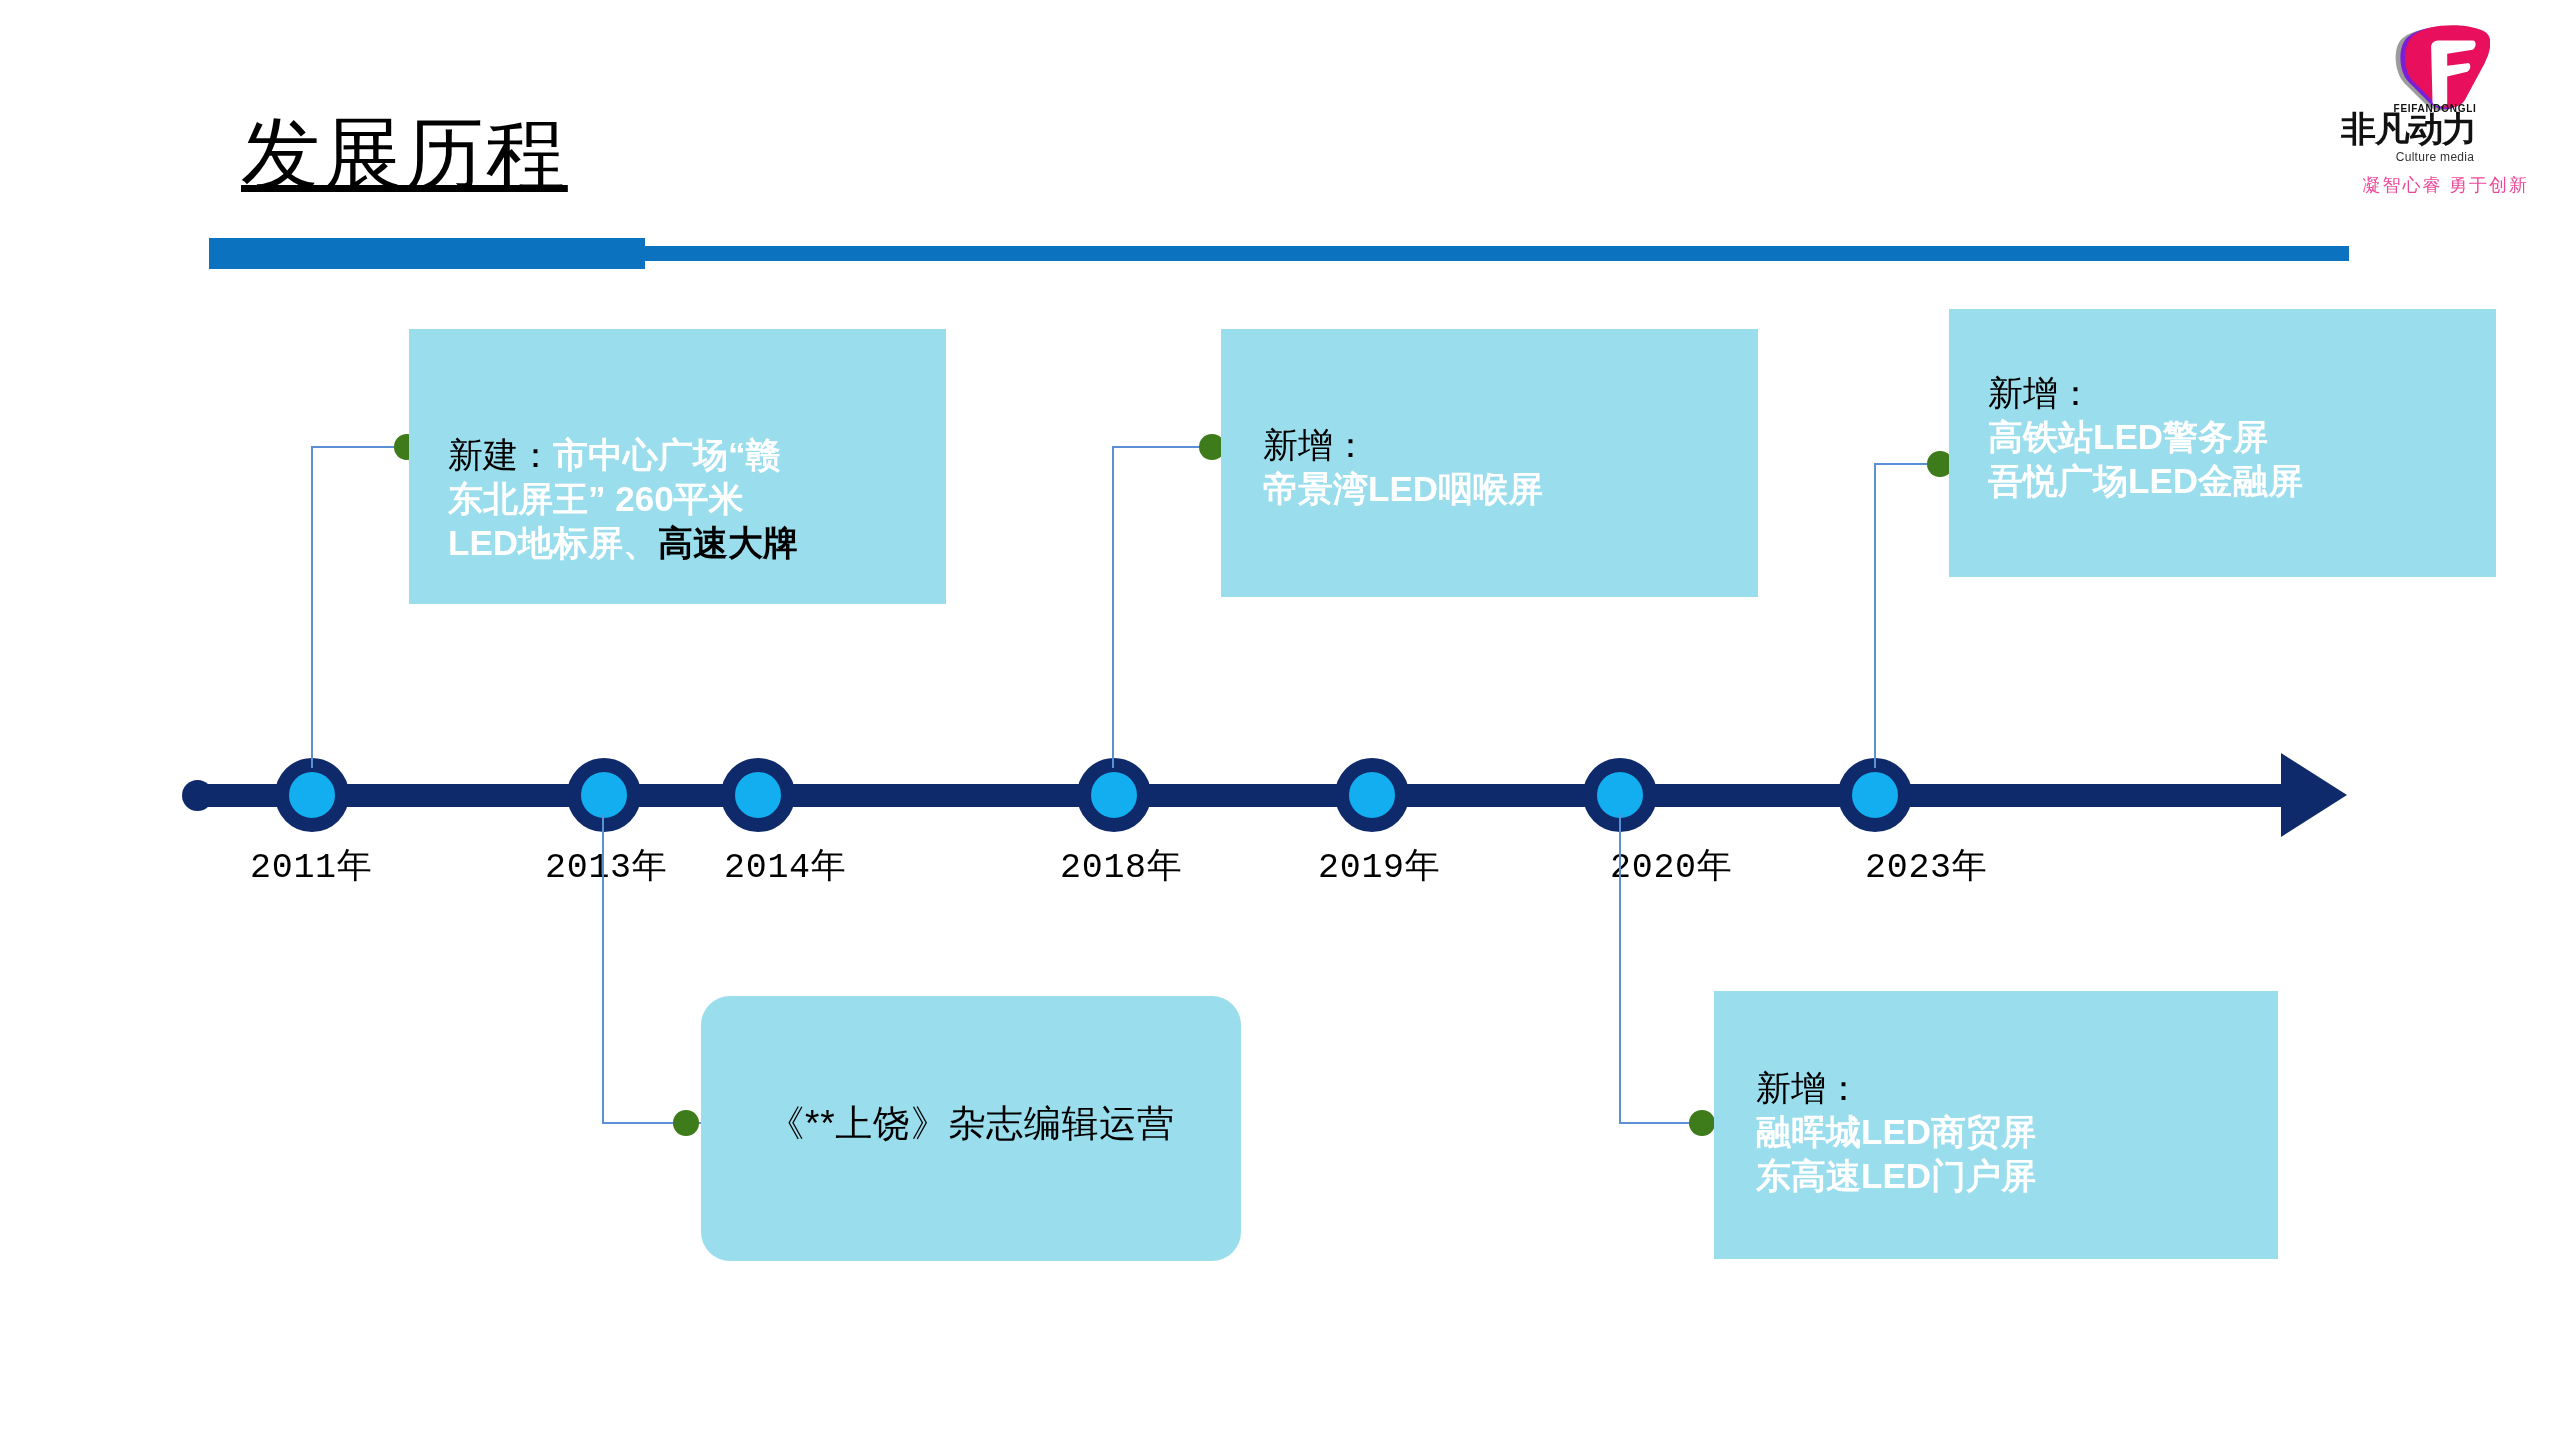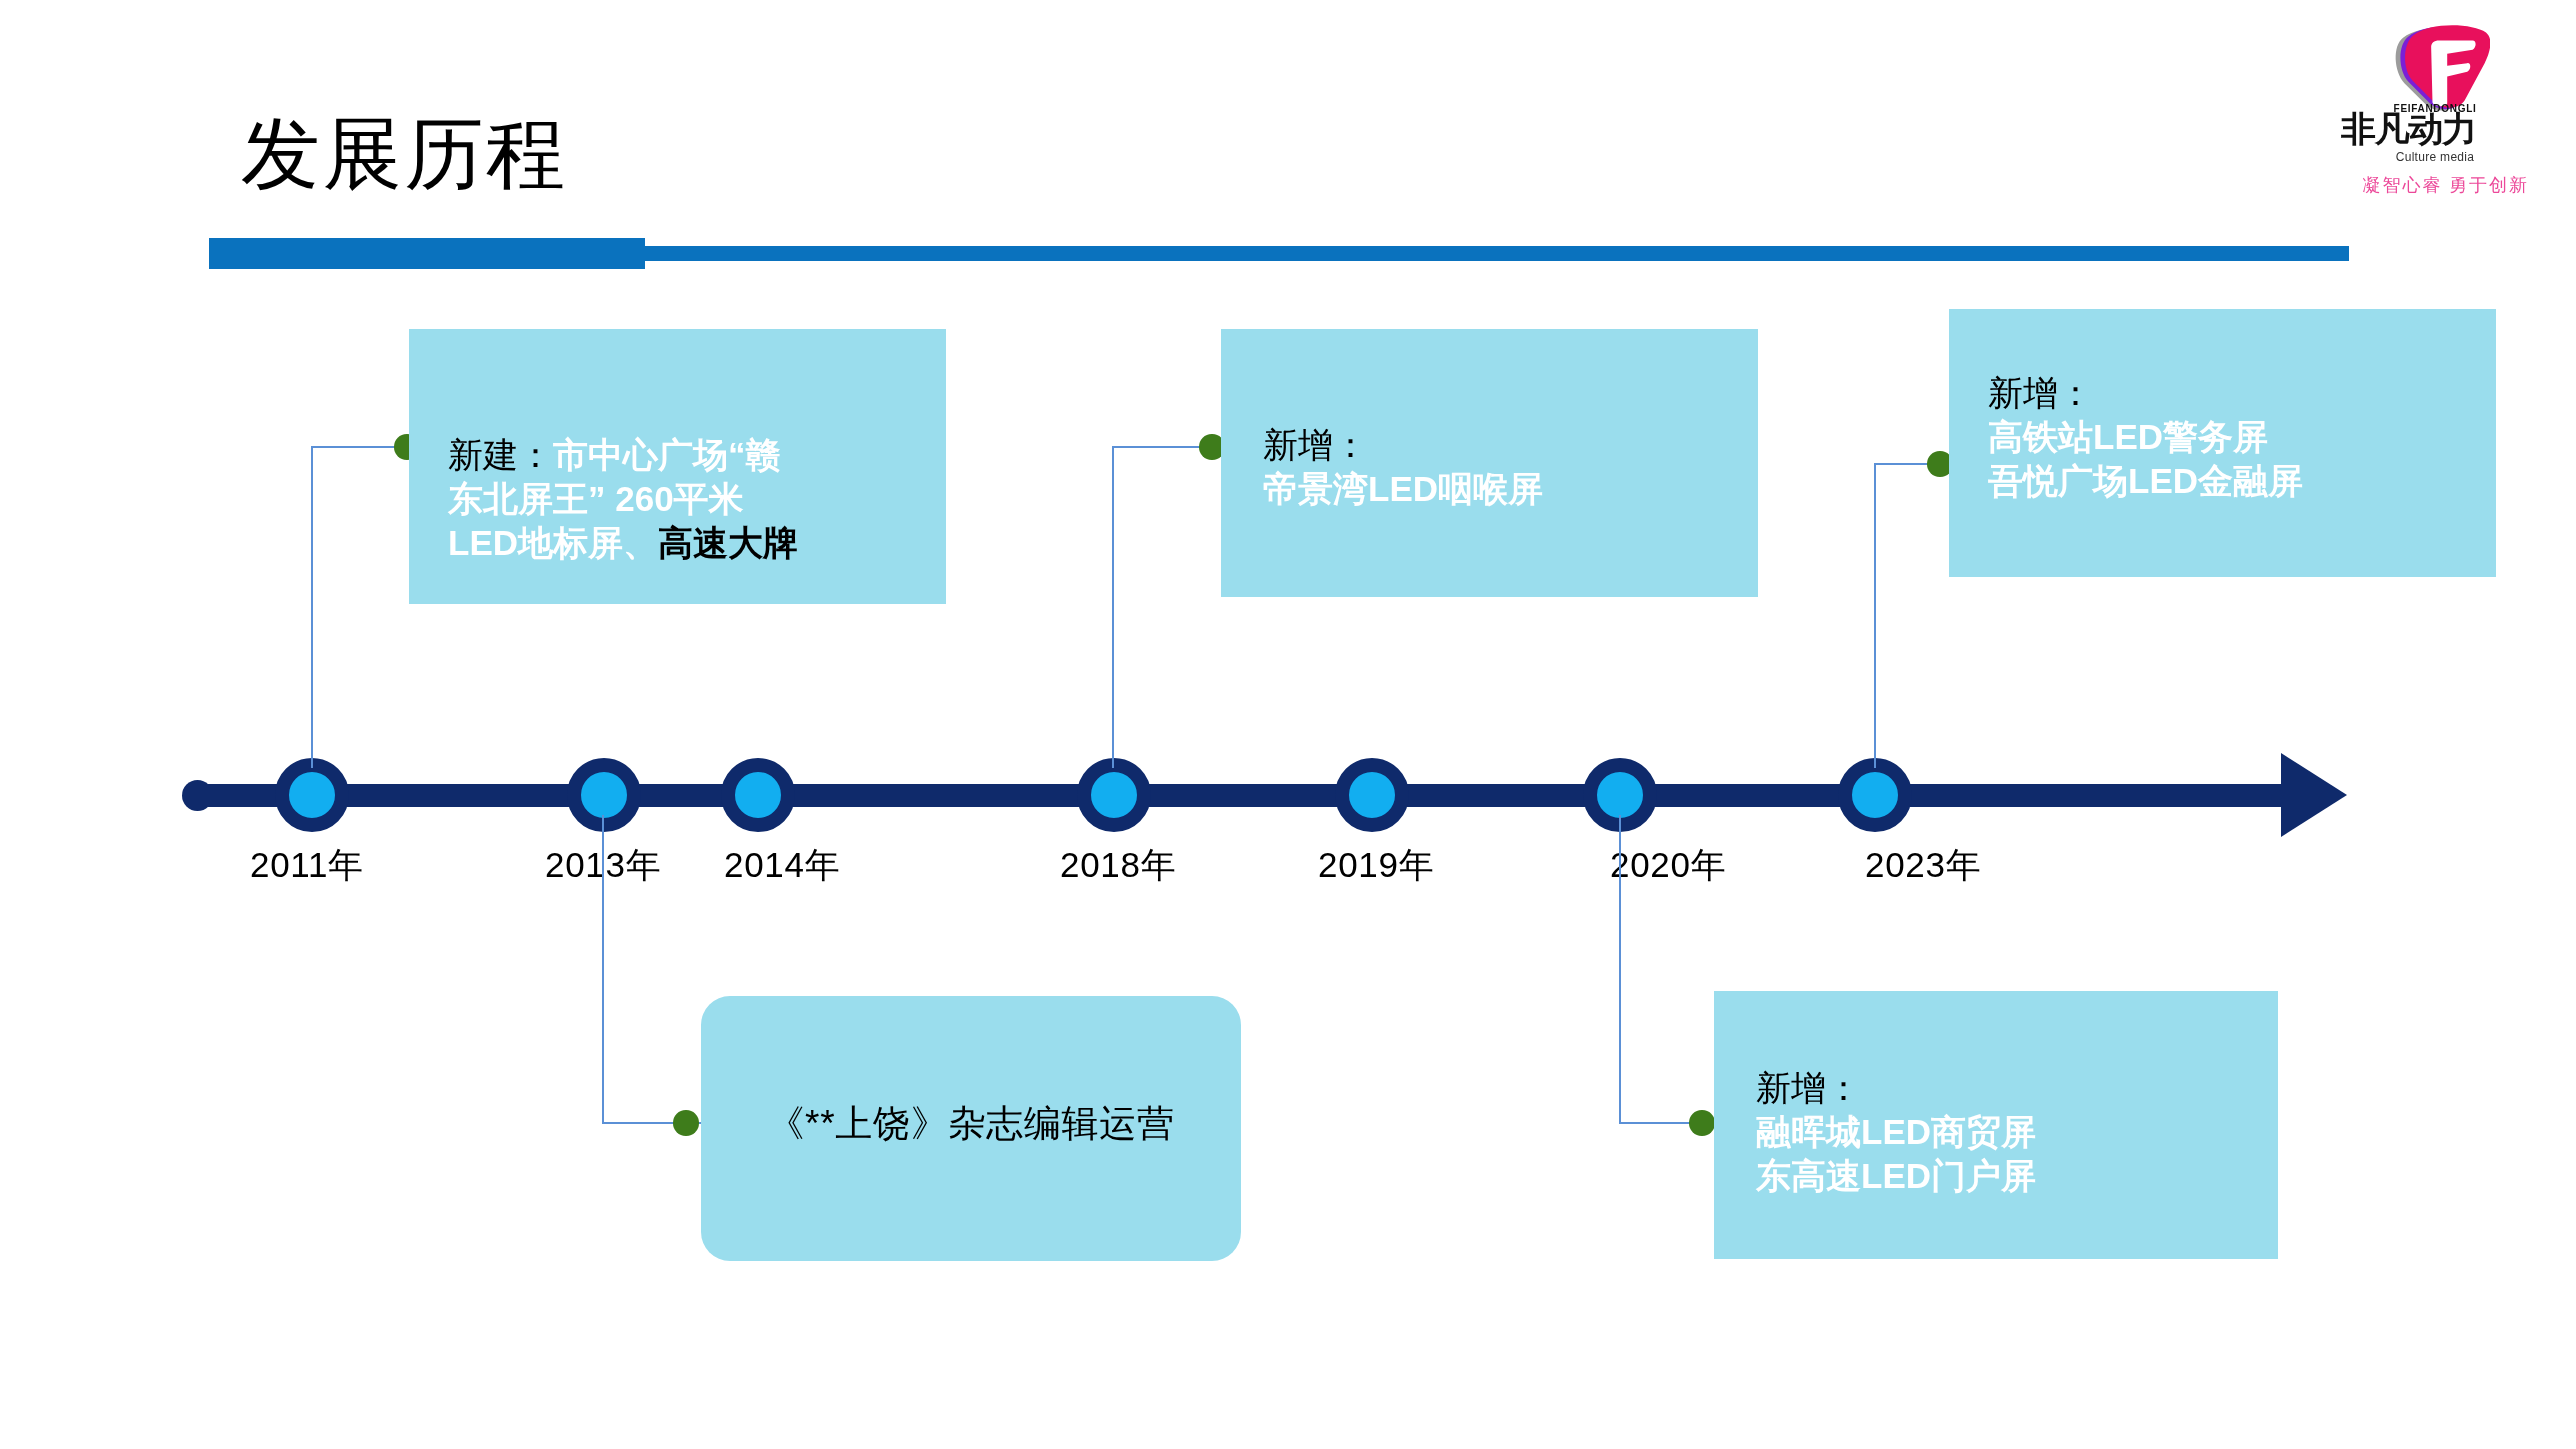--- a/index.html
+++ b/index.html
@@ -8,21 +8,21 @@
     background:#ffffff;
     font-family:"Liberation Sans","DejaVu Sans",sans-serif;
     overflow:hidden;position:relative;
   }
   .slide{position:absolute;inset:0;background:#fff;}
 
   
   .page-title{
     position:absolute;left:241px;top:111px;
     font-size:79px;font-weight:400;color:#000;
-    letter-spacing:2.7px;line-height:1.1;white-space:nowrap;
+    letter-spacing:2.7px;line-height:1.1;white-space:nowrap;text-decoration:underline;
   }
   .title-bar-thick{
     position:absolute;left:209px;top:238px;
     width:436px;height:31px;background:#0A72BE;
   }
   .title-bar-thin{
     position:absolute;left:645px;top:246px;
     width:1704px;height:14.8px;background:#0A72BE;
   }
 
@@ -63,21 +63,21 @@
     border-bottom:42px solid transparent;border-left:66px solid #0F2A6B;
   }
 
   .node{
     position:absolute;width:74px;height:74px;border-radius:50%;
     background:#12AEF0;border:14.8px solid #0F2A6B;
     box-sizing:border-box;
   }
   .year-label{
     position:absolute;font-size:35px;color:#000;
-    white-space:nowrap;letter-spacing:0.7px;
+    white-space:nowrap;letter-spacing:0.7px;font-family:Liberation Mono, monospace;
   }
 
   
   .conn-v{position:absolute;width:2px;background:#5B90D6;}
   .conn-h{position:absolute;height:2px;background:#5B90D6;}
   .conn-dot{
     position:absolute;width:25.5px;height:25.5px;border-radius:50%;
     background:#3E7C1B;
   }
 

